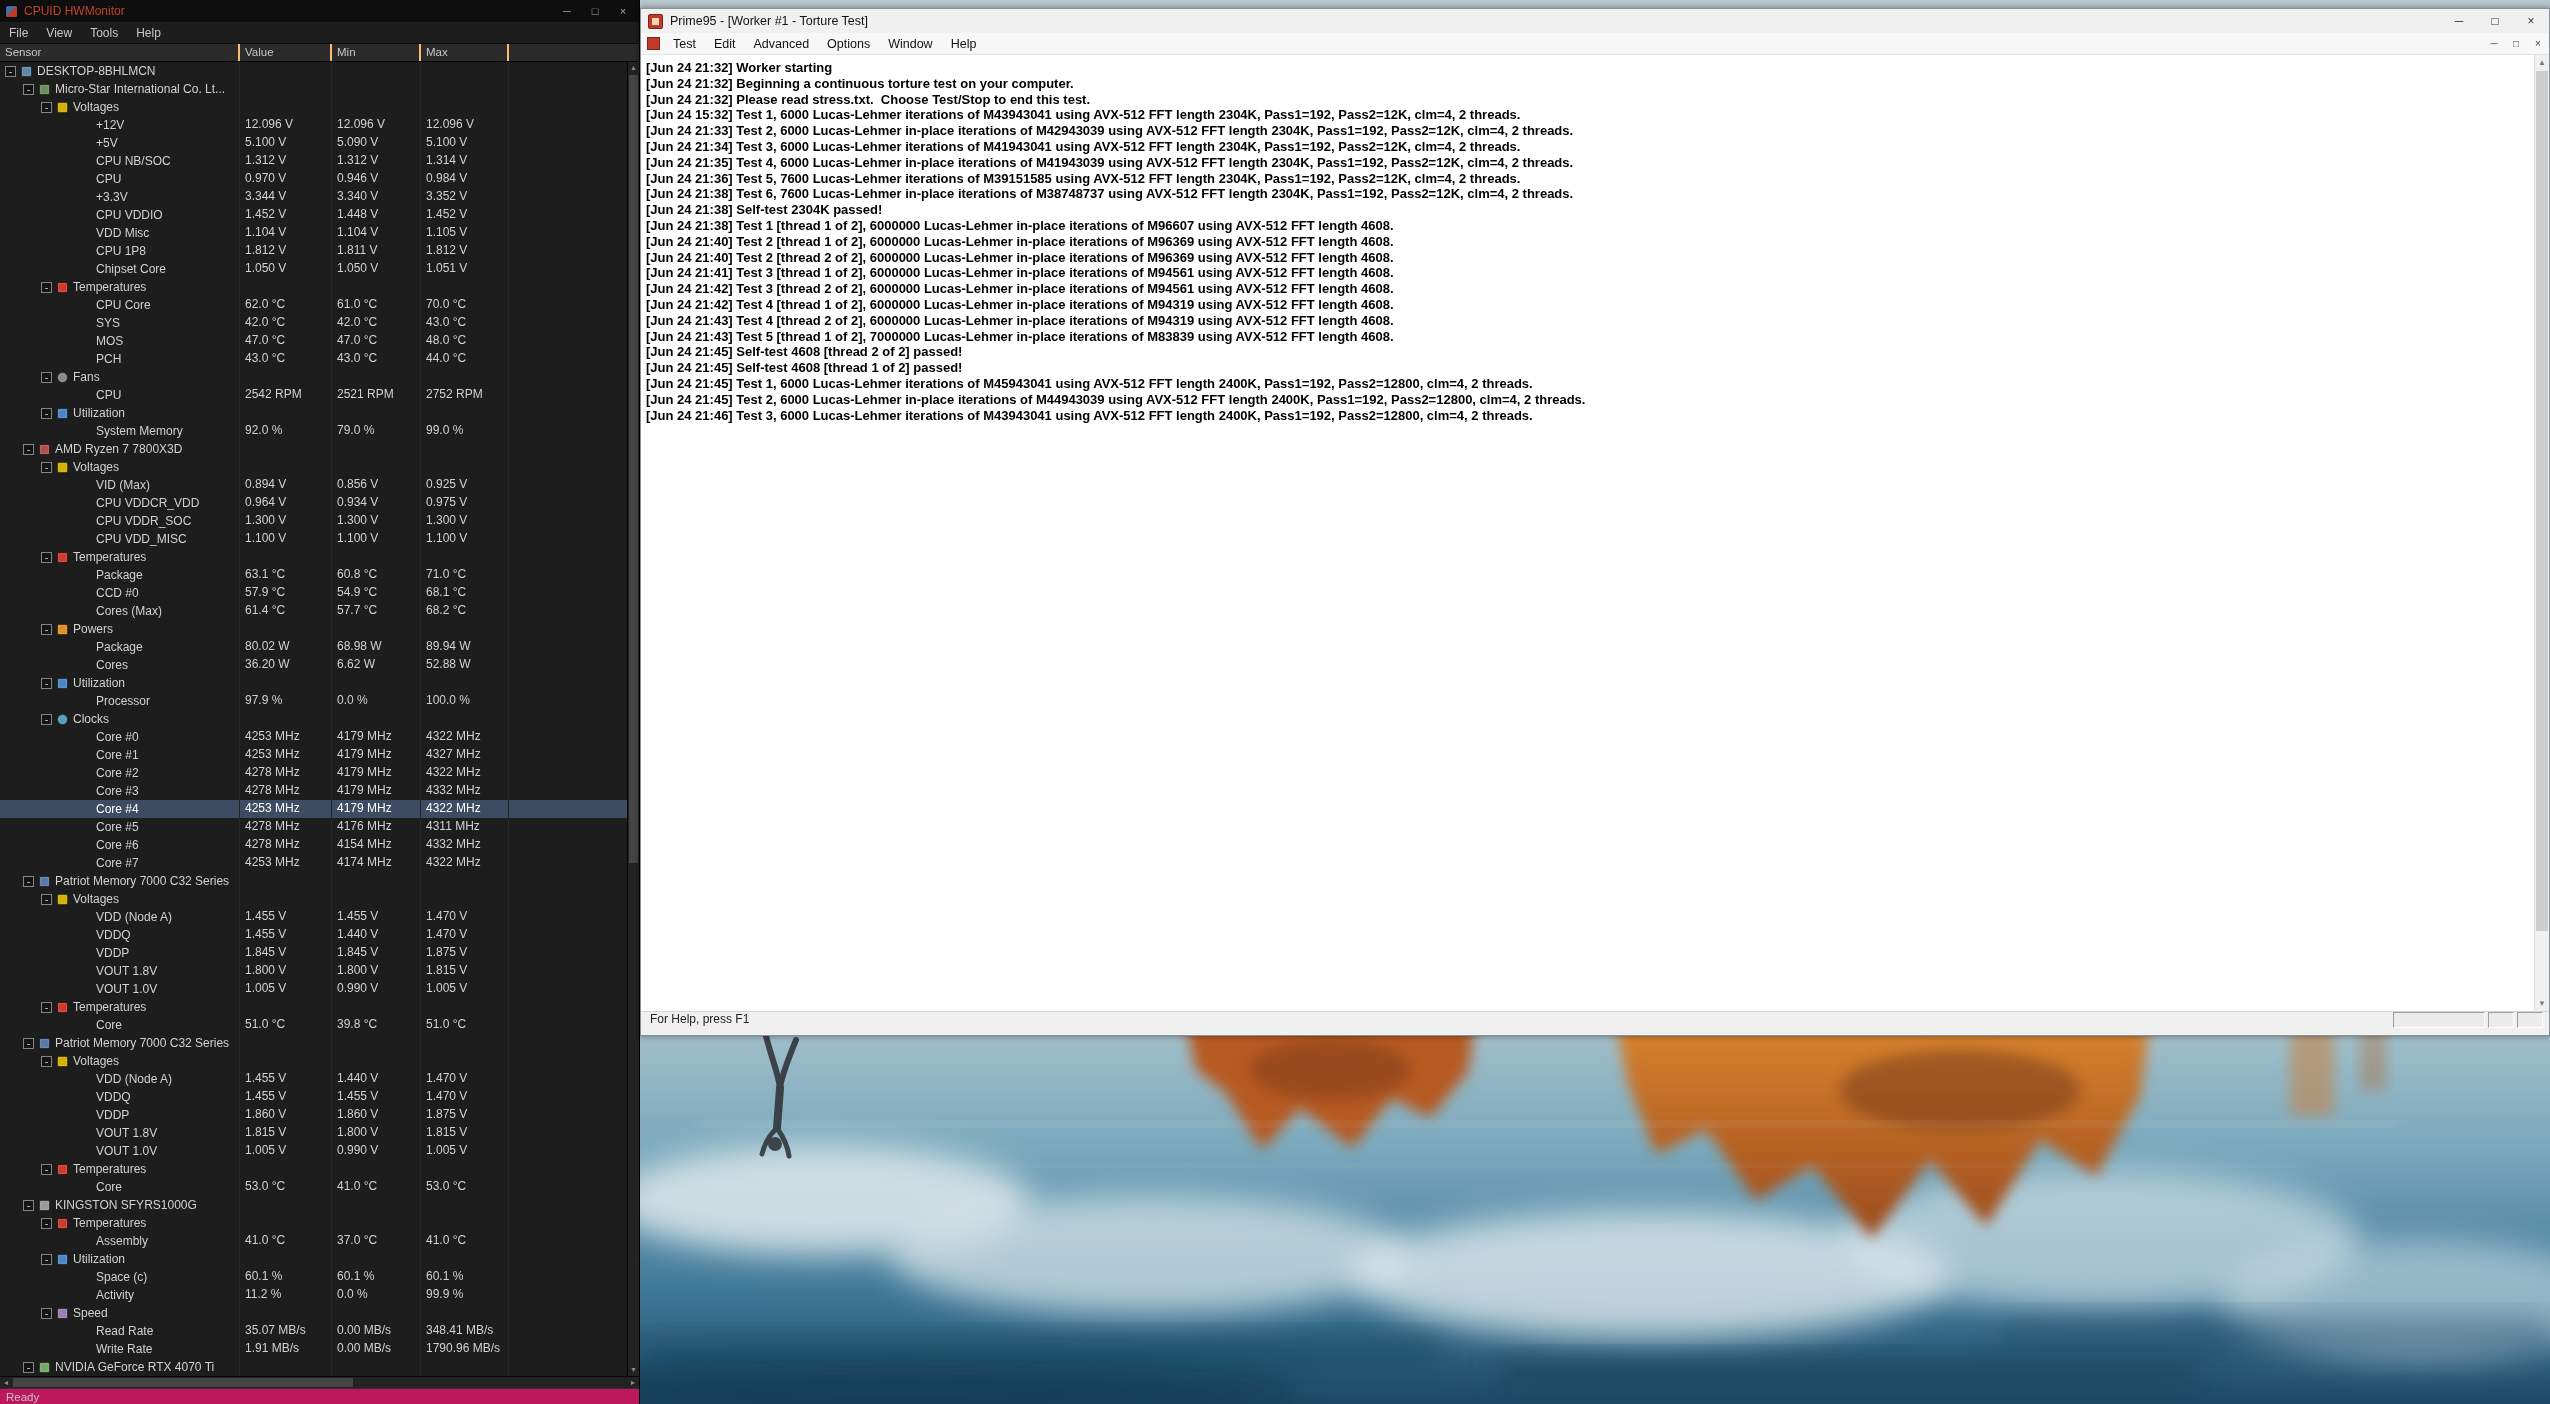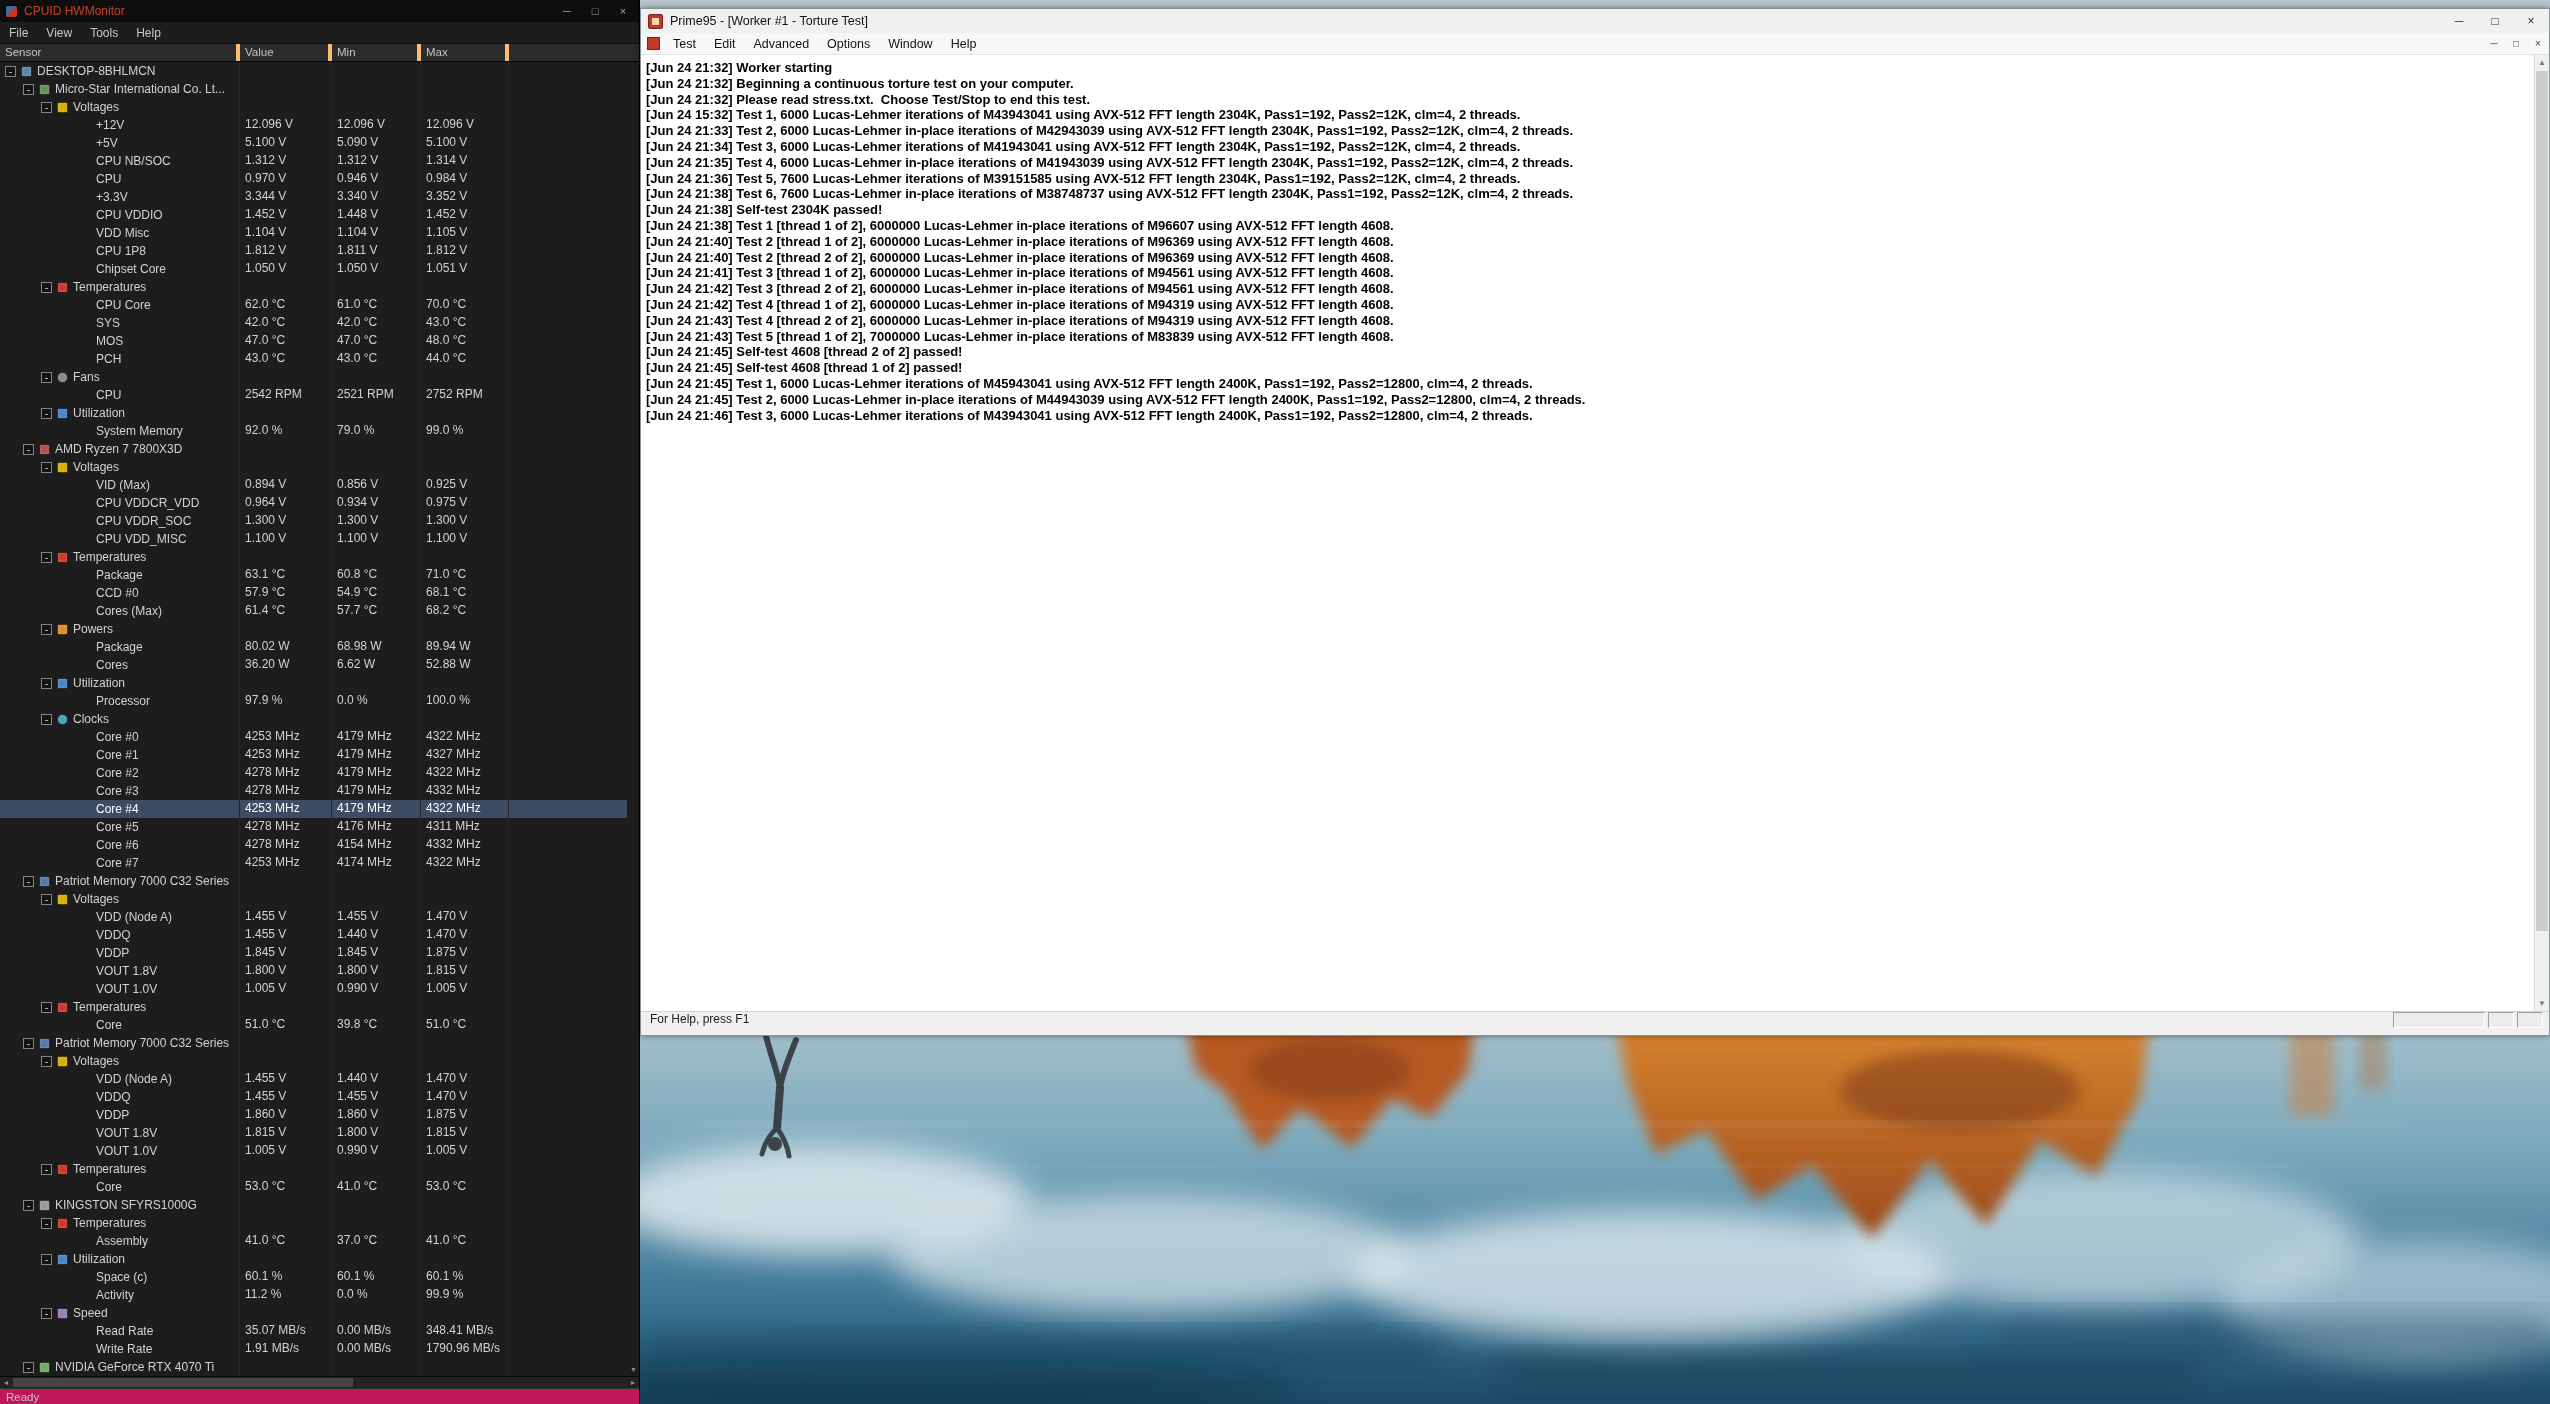--- a/index.html
+++ b/index.html
@@ -16,24 +16,24 @@
          color:#d2d2d2; font-size:12px; }
   .hwm-titlebar { height:22px; background:#0e0e0e; display:flex; align-items:center; padding:0 2px 0 5px; flex:none; }
   .hwm-appicon { width:13px; height:13px; border-radius:2px; flex:none;
                  background:linear-gradient(135deg,#3f6ea5 0 50%, #c0392b 50% 100%); border:1px solid #000; }
   .hwm-title { color:#c1432c; font-size:12px; margin-left:6px; flex:1; white-space:nowrap; overflow:hidden; }
   .caption-btn { width:28px; height:18px; display:flex; align-items:center; justify-content:center;
                  color:#a8a8a8; font-size:11px; flex:none; }
   .hwm-menubar { height:22px; background:#1d1d1d; border-bottom:1px solid #0a0a0a; display:flex; align-items:center; flex:none; }
   .hwm-menu-item { padding:0 9px; color:#c8c8c8; font-size:12px; }
   .hwm-header { height:18px; background:#2b2b2b; border-bottom:1px solid #050505; display:flex; flex:none; }
-  .hwm-header .hcol { border-right:4px solid #fdba74; padding:2px 0 0 5px; color:#c6c6c6; font-size:11.5px; overflow:hidden; }
+  .hwm-header .hcol { border-right:2px solid #fdba74; padding:2px 0 0 5px; color:#c6c6c6; font-size:11.5px; overflow:hidden; }
   .hc-sensor{width:240px} .hc-value{width:92px} .hc-min{width:89px} .hc-max{width:88px} .hc-fill{flex:1; border-right:none!important}
 
-  .hwm-body { flex:1; display:flex; overflow:hidden;align-items:flex-end; }
+  .hwm-body { flex:1; display:flex; overflow:hidden; }
   .hwm-rows { flex:1; overflow:hidden; }
   .hwm-row { display:flex; height:18px; line-height:17px; white-space:nowrap; }
   .hwm-row .cell { overflow:hidden; }
   .cell-sensor { width:240px; display:flex; align-items:center; border-right:1px solid #262626; }
   .cell-value { width:92px; padding-left:5px; border-right:1px solid #262626; }
   .cell-min   { width:89px; padding-left:5px; border-right:1px solid #262626; }
   .cell-max   { width:88px; padding-left:5px; border-right:1px solid #262626; }
   .cell-fill  { flex:1; }
   .lvl0 .cell-sensor{padding-left:5px}
   .lvl1 .cell-sensor{padding-left:23px}

